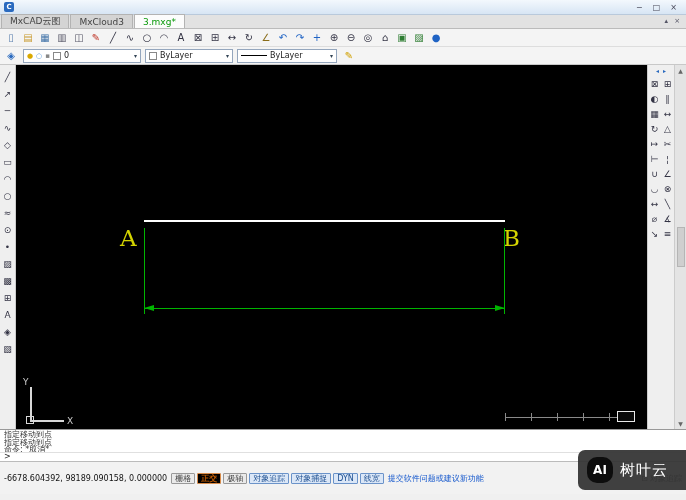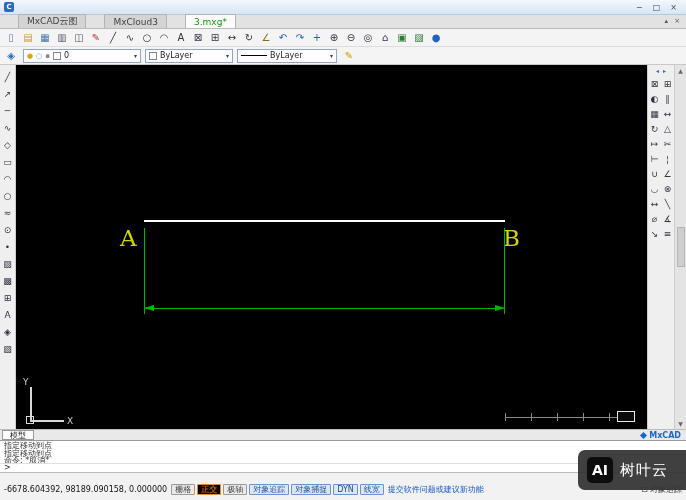--- a/index.html
+++ b/index.html
@@ -19,21 +19,21 @@
   .wbtn { width:17px; height:12px; display:flex; align-items:center; justify-content:center;
     font-size:8px; color:#445; }
   
   .menubar { height:13px; display:flex; align-items:center; padding:0 4px;
     background:#f4f4f4; border-bottom:1px solid #ddd; }
   .menu-item { padding:0 7px; font-size:9px; color:#222; white-space:nowrap; cursor:default; }
   
   .tabbar { height:14px; background:#e2e2e2; display:flex; align-items:flex-end; border-bottom:1px solid #bbb; }
   .tabs { display:flex; height:14px; }
   .tab { display:flex; align-items:center; padding:0 8px; font-size:9px; color:#444;
-    background:#d4d4d4; border:1px solid #b3b3b3; border-bottom:none; margin-left:18px; white-space:nowrap;justify-content:center; }
+    background:#d4d4d4; border:1px solid #b3b3b3; border-bottom:none; margin-left:1px; white-space:nowrap;justify-content:center; }
   .tab.active { background:#fcfcfc; color:#0a9a0a; }
   .tabbar .ctrls { margin-left:auto; display:flex; gap:6px; padding:0 6px; font-size:7px; color:#556; align-items:center; height:14px; }
   
   .toolbar-main { height:18px; display:flex; align-items:center; gap:1px; padding:0 3px;
     background:#f4f4f4; border-bottom:1px solid #ddd; }
   .tbtn { width:16px; height:15px; display:flex; align-items:center; justify-content:center;
     font-size:10px; border-radius:2px; color:#334; }
   .toolbar-props { height:18px; display:flex; align-items:center; gap:4px; padding:0 3px;
     background:#f4f4f4; border-bottom:1px solid #c8c8c8; }
   .pbtn { width:16px; height:15px; display:flex; align-items:center; justify-content:center; font-size:10px; }
@@ -103,22 +103,22 @@
   .toggle { height:11px; padding:0 3px; border:1px solid #999; background:#eaeaea;
     display:flex; align-items:center; color:#444; border-radius:1px; white-space:nowrap; }
   .toggle.on-blue { background:#dbe7f7; border-color:#6b93c9; color:#1d4f91; }
   .toggle.on-orange { background:#000000; border-color:#d98c4a; color:#c05a00;font-weight:bold; }
   .feedback { color:#1155cc; white-space:nowrap; }
   .fullscreen { margin-left:auto; display:flex; align-items:center; gap:2px; color:#333; white-space:nowrap; }
   
   .watermark { position:absolute; right:0; top:450px; width:108px; height:40px; z-index:10;
     background:rgba(52,52,52,0.94); border-radius:7px 0 0 7px; display:flex; align-items:center;
     gap:7px; padding:0 9px; }
-  .wm-logo { width:26px; height:26px; background:#0d0d0d; border-radius:5px; color:#fff;
-    display:flex; align-items:center; justify-content:center; font-size:14px; font-weight:bold; }
+  .wm-logo { width:26px; height:26px; background:#0d0d0d; border-radius:10px; color:#fff;
+    display:flex; align-items:center; justify-content:center; font-size:12px; font-weight:bold; }
   .wm-text { color:#fff; font-size:15px; letter-spacing:1px; white-space:nowrap; }
 </style>
 </head>
 <body>
 
 <div class="app">
 
   <div class="titlebar">
     <span class="appicon">C</span>
     <span class="wbtns">
@@ -417,27 +417,20 @@
         </div>
     </div>
 
     <div class="vscroll">
       <span>▲</span>
       <span class="vthumb"></span>
       <span>▼</span>
     </div>
   </div>
 
-  <div class="model-row">
-    <span class="model-tab">模型</span>
-    <span class="brand">
-      <span class="brand-diamond"></span>
-      <span>MxCAD</span>
-    </span>
-  </div>
 
   <div class="command">
     <div>
 
     <div class="cmd-line">指定移动到点</div>
         <div class="cmd-line">指定移动到点</div>
         <div class="cmd-line">命令: *取消*</div>
       </div>
     <div class="cmd-prompt">&gt;</div>
   </div>

